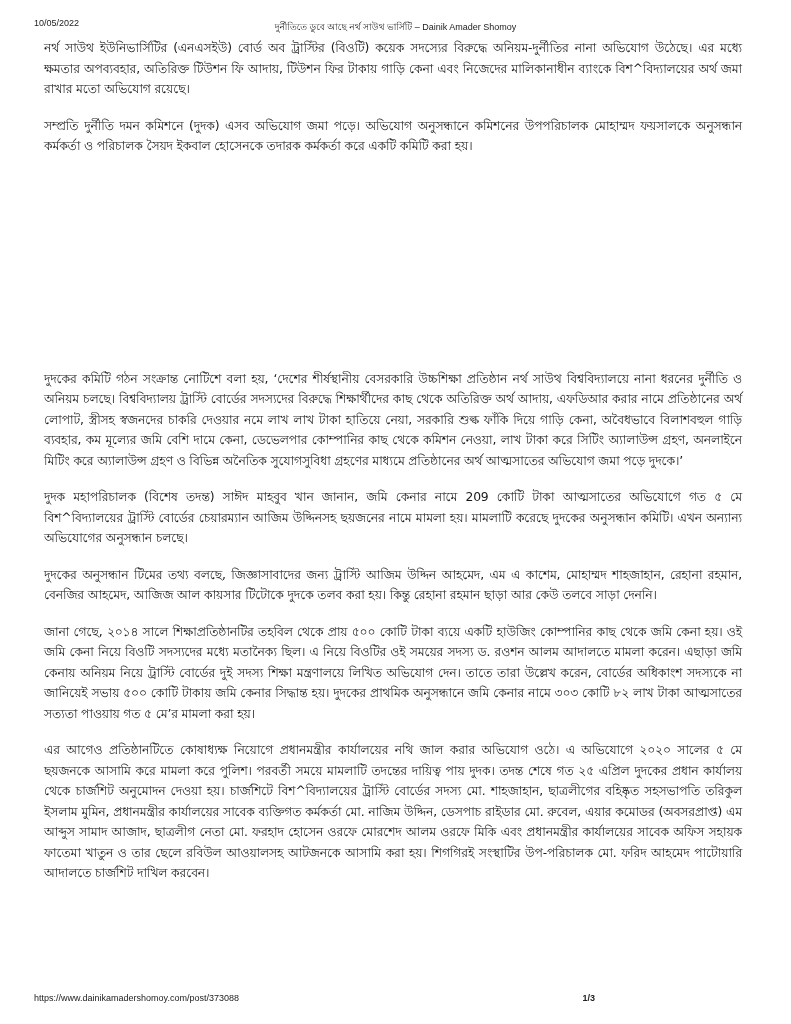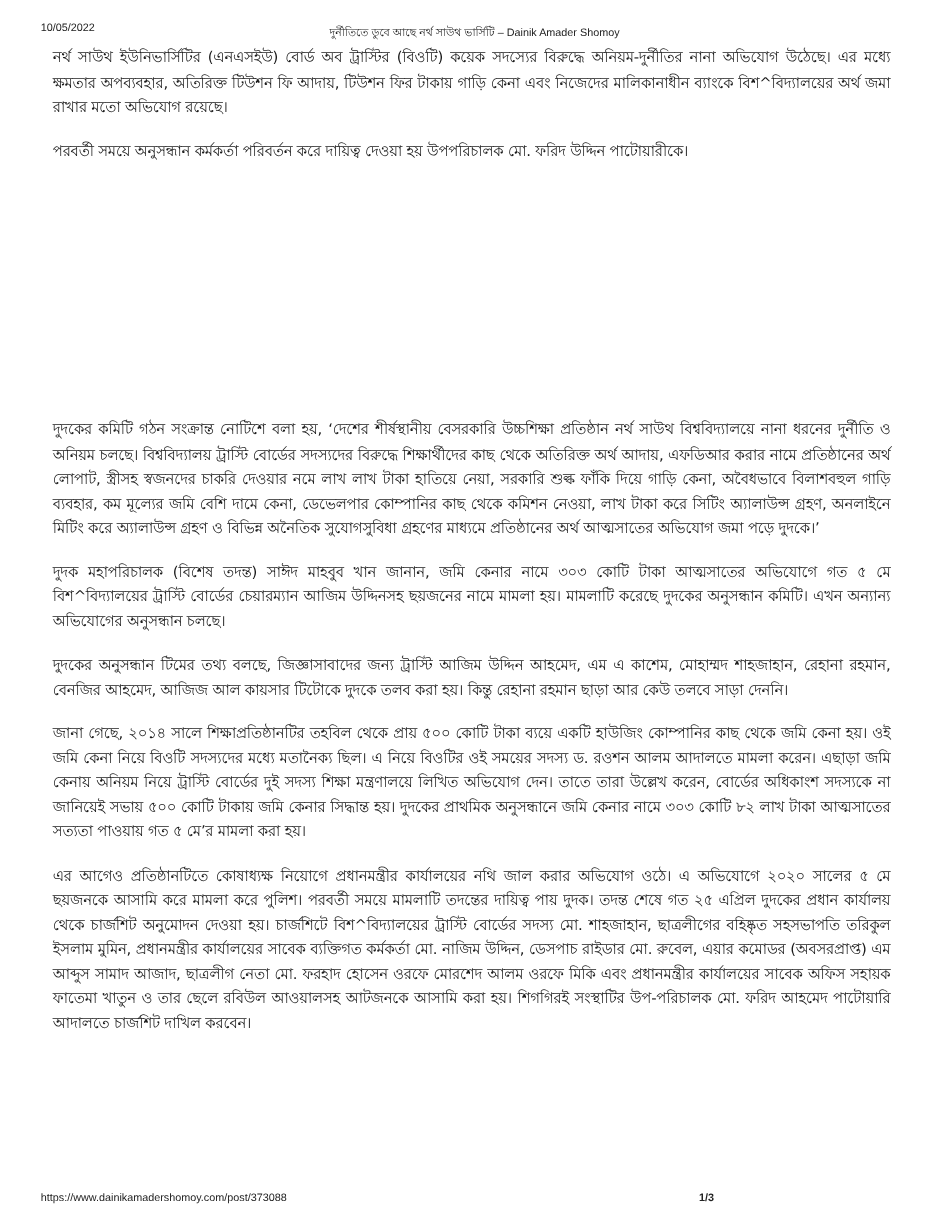--- a/index.html
+++ b/index.html
@@ -79,24 +79,24 @@
 </head>
 <body>
 
 <div class="print-header">
   <span class="print-date">10/05/2022</span>
   <span class="print-title">দুর্নীতিতে ডুবে আছে নর্থ সাউথ ভার্সিটি – Dainik Amader Shomoy</span>
 </div>
 
 <div class="article">
   <p>নর্থ সাউথ ইউনিভার্সিটির (এনএসইউ) বোর্ড অব ট্রাস্টির (বিওটি) কয়েক সদস্যের বিরুদ্ধে অনিয়ম-দুর্নীতির নানা অভিযোগ উঠেছে। এর মধ্যে ক্ষমতার অপব্যবহার, অতিরিক্ত টিউশন ফি আদায়, টিউশন ফির টাকায় গাড়ি কেনা এবং নিজেদের মালিকানাধীন ব্যাংকে বিশ^বিদ্যালয়ের অর্থ জমা রাখার মতো অভিযোগ রয়েছে।</p>
-  <p>পরবর্তী সময়ে অনুসন্ধান কর্মকর্তা পরিবর্তন করে দায়িত্ব দেওয়া হয় উপপরিচালক মো. ফরিদ উদ্দিন পাটোয়ারীকে।</p>
+  <p>সম্প্রতি দুর্নীতি দমন কমিশনে (দুদক) এসব অভিযোগ জমা পড়ে। অভিযোগ অনুসন্ধানে কমিশনের উপপরিচালক মোহাম্মদ ফয়সালকে অনুসন্ধান কর্মকর্তা ও পরিচালক সৈয়দ ইকবাল হোসেনকে তদারক কর্মকর্তা করে একটি কমিটি করা হয়।</p>
   <div class="gap"></div>
   <p>দুদকের কমিটি গঠন সংক্রান্ত নোটিশে বলা হয়, ‘দেশের শীর্ষস্থানীয় বেসরকারি উচ্চশিক্ষা প্রতিষ্ঠান নর্থ সাউথ বিশ্ববিদ্যালয়ে নানা ধরনের দুর্নীতি ও অনিয়ম চলছে। বিশ্ববিদ্যালয় ট্রাস্টি বোর্ডের সদস্যদের বিরুদ্ধে শিক্ষার্থীদের কাছ থেকে অতিরিক্ত অর্থ আদায়, এফডিআর করার নামে প্রতিষ্ঠানের অর্থ লোপাট, স্ত্রীসহ স্বজনদের চাকরি দেওয়ার নমে লাখ লাখ টাকা হাতিয়ে নেয়া, সরকারি শুল্ক ফাঁকি দিয়ে গাড়ি কেনা, অবৈধভাবে বিলাশবহুল গাড়ি ব্যবহার, কম মূল্যের জমি বেশি দামে কেনা, ডেভেলপার কোম্পানির কাছ থেকে কমিশন নেওয়া, লাখ টাকা করে সিটিং অ্যালাউন্স গ্রহণ, অনলাইনে মিটিং করে অ্যালাউন্স গ্রহণ ও বিভিন্ন অনৈতিক সুযোগসুবিধা গ্রহণের মাধ্যমে প্রতিষ্ঠানের অর্থ আত্মসাতের অভিযোগ জমা পড়ে দুদকে।’</p>
-  <p>দুদক মহাপরিচালক (বিশেষ তদন্ত) সাঈদ মাহবুব খান জানান, জমি কেনার নামে ৩০৩ কোটি টাকা আত্মসাতের অভিযোগে গত ৫ মে বিশ^বিদ্যালয়ের ট্রাস্টি বোর্ডের চেয়ারম্যান আজিম উদ্দিনসহ ছয়জনের নামে মামলা হয়। মামলাটি করেছে দুদকের অনুসন্ধান কমিটি। এখন অন্যান্য অভিযোগের অনুসন্ধান চলছে।</p>
+  <p>দুদক মহাপরিচালক (বিশেষ তদন্ত) সাঈদ মাহবুব খান জানান, জমি কেনার নামে 209 কোটি টাকা আত্মসাতের অভিযোগে গত ৫ মে বিশ^বিদ্যালয়ের ট্রাস্টি বোর্ডের চেয়ারম্যান আজিম উদ্দিনসহ ছয়জনের নামে মামলা হয়। মামলাটি করেছে দুদকের অনুসন্ধান কমিটি। এখন অন্যান্য অভিযোগের অনুসন্ধান চলছে।</p>
   <p>দুদকের অনুসন্ধান টিমের তথ্য বলছে, জিজ্ঞাসাবাদের জন্য ট্রাস্টি আজিম উদ্দিন আহমেদ, এম এ কাশেম, মোহাম্মদ শাহজাহান, রেহানা রহমান, বেনজির আহমেদ, আজিজ আল কায়সার টিটোকে দুদকে তলব করা হয়। কিন্তু রেহানা রহমান ছাড়া আর কেউ তলবে সাড়া দেননি।</p>
   <p>জানা গেছে, ২০১৪ সালে শিক্ষাপ্রতিষ্ঠানটির তহবিল থেকে প্রায় ৫০০ কোটি টাকা ব্যয়ে একটি হাউজিং কোম্পানির কাছ থেকে জমি কেনা হয়। ওই জমি কেনা নিয়ে বিওটি সদস্যদের মধ্যে মতানৈক্য ছিল। এ নিয়ে বিওটির ওই সময়ের সদস্য ড. রওশন আলম আদালতে মামলা করেন। এছাড়া জমি কেনায় অনিয়ম নিয়ে ট্রাস্টি বোর্ডের দুই সদস্য শিক্ষা মন্ত্রণালয়ে লিখিত অভিযোগ দেন। তাতে তারা উল্লেখ করেন, বোর্ডের অধিকাংশ সদস্যকে না জানিয়েই সভায় ৫০০ কোটি টাকায় জমি কেনার সিদ্ধান্ত হয়। দুদকের প্রাথমিক অনুসন্ধানে জমি কেনার নামে ৩০৩ কোটি ৮২ লাখ টাকা আত্মসাতের সত্যতা পাওয়ায় গত ৫ মে’র মামলা করা হয়।</p>
   <p>এর আগেও প্রতিষ্ঠানটিতে কোষাধ্যক্ষ নিয়োগে প্রধানমন্ত্রীর কার্যালয়ের নথি জাল করার অভিযোগ ওঠে। এ অভিযোগে ২০২০ সালের ৫ মে ছয়জনকে আসামি করে মামলা করে পুলিশ। পরবর্তী সময়ে মামলাটি তদন্তের দায়িত্ব পায় দুদক। তদন্ত শেষে গত ২৫ এপ্রিল দুদকের প্রধান কার্যালয় থেকে চার্জশিট অনুমোদন দেওয়া হয়। চার্জশিটে বিশ^বিদ্যালয়ের ট্রাস্টি বোর্ডের সদস্য মো. শাহজাহান, ছাত্রলীগের বহিষ্কৃত সহসভাপতি তরিকুল ইসলাম মুমিন, প্রধানমন্ত্রীর কার্যালয়ের সাবেক ব্যক্তিগত কর্মকর্তা মো. নাজিম উদ্দিন, ডেসপাচ রাইডার মো. রুবেল, এয়ার কমোডর (অবসরপ্রাপ্ত) এম আব্দুস সামাদ আজাদ, ছাত্রলীগ নেতা মো. ফরহাদ হোসেন ওরফে মোরশেদ আলম ওরফে মিকি এবং প্রধানমন্ত্রীর কার্যালয়ের সাবেক অফিস সহায়ক ফাতেমা খাতুন ও তার ছেলে রবিউল আওয়ালসহ আটজনকে আসামি করা হয়। শিগগিরই সংস্থাটির উপ-পরিচালক মো. ফরিদ আহমেদ পাটোয়ারি আদালতে চার্জশিট দাখিল করবেন।</p>
 </div>
 
 <div class="print-footer">
   <span class="print-url">https://www.dainikamadershomoy.com/post/373088</span>
   <span class="print-page">1/3</span>
 </div>
 

